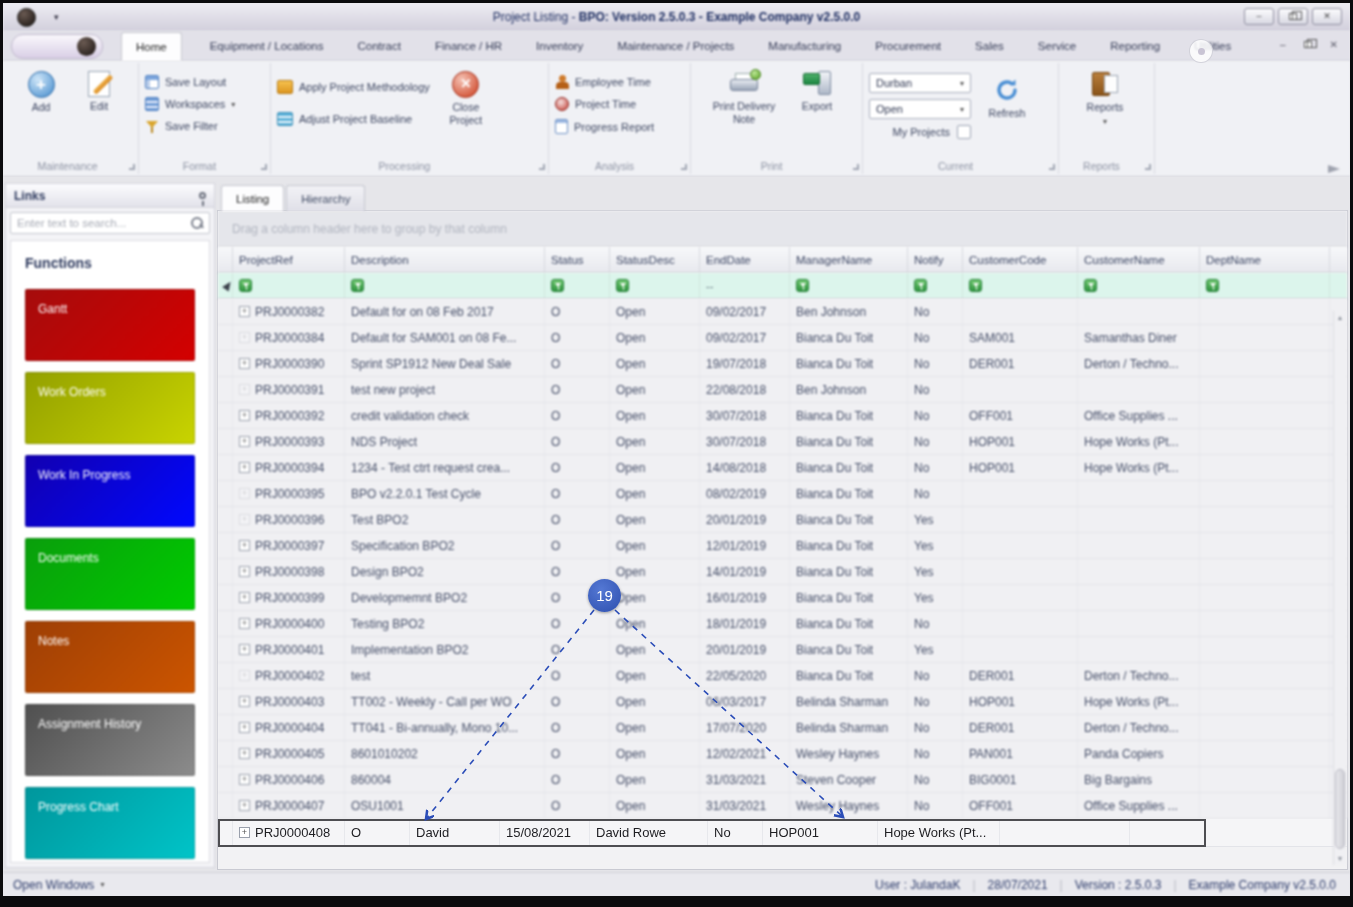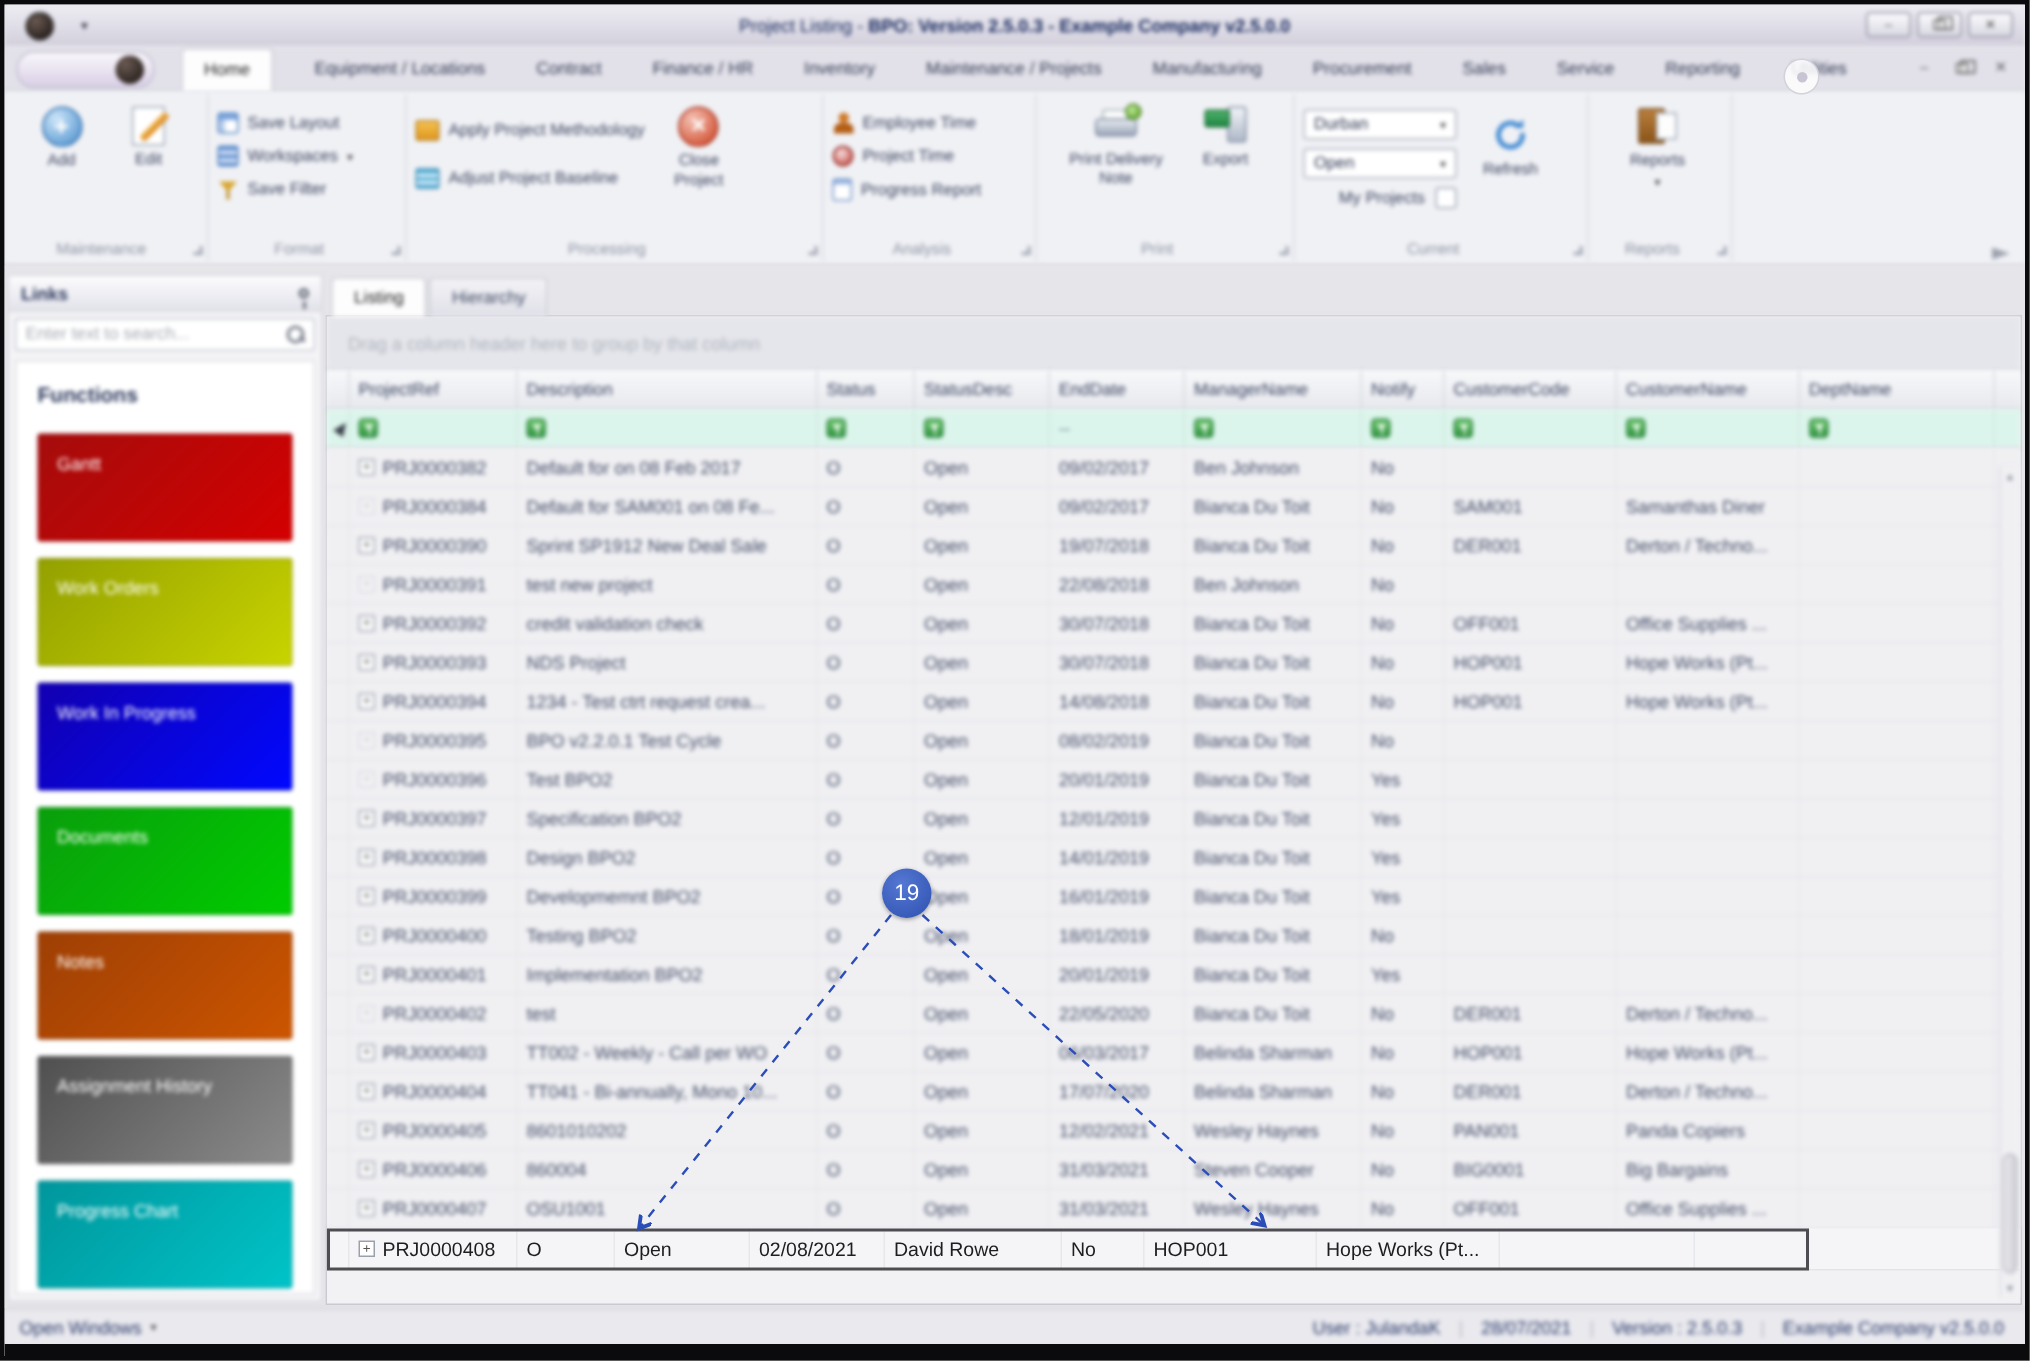--- a/index.html
+++ b/index.html
@@ -777,22 +777,22 @@
   </div>
           </div>
         <div class="focuswrap">
             <div class="grid-row">
     <div class="cell c-ind"></div>
     <div class="cell c-ref">
                 <span class="expand">+</span>
                 <span>PRJ0000408</span>
               </div>
     <div class="cell c-status">O</div>
-    <div class="cell c-sdesc">Open</div>
-    <div class="cell c-edate">02/08/2021</div>
+    <div class="cell c-sdesc">David</div>
+    <div class="cell c-edate">15/08/2021</div>
     <div class="cell c-mgr">David Rowe</div>
     <div class="cell c-notify">No</div>
     <div class="cell c-ccode">HOP001</div>
     <div class="cell c-cname">Hope Works (Pt...</div>
     <div class="cell c-dept"></div>
   </div>
           <div class="focus-outline"></div>
         </div>
 
         <div class="vscroll bl">

